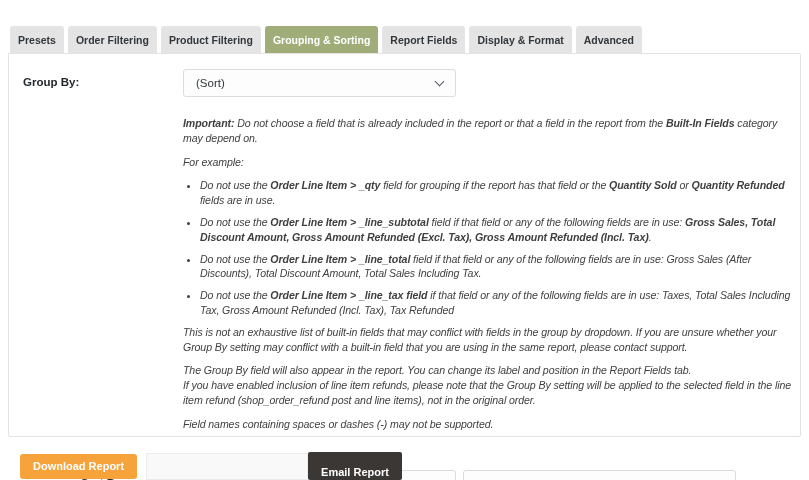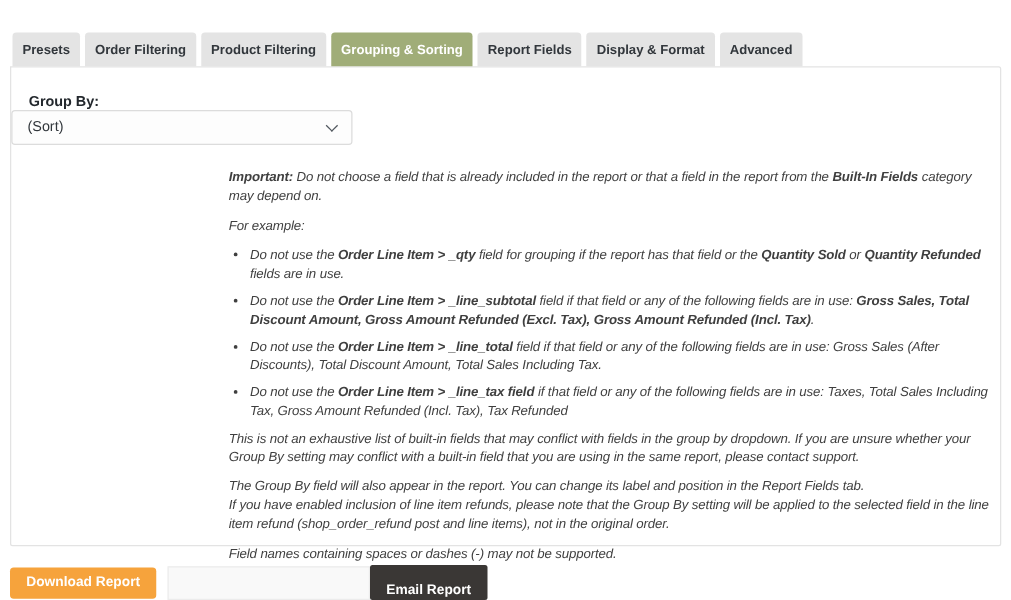--- a/index.html
+++ b/index.html
@@ -7,21 +7,21 @@
 
   
   .tabbar { display:flex; gap:4px; margin:13px 8px 0 10px; position:relative; z-index:2; }
   .tab { background:#e4e4e4; color:#32373c; font-size:10.5px; font-weight:bold;
          padding:8px 8px 7px; border-radius:3px 3px 0 0; white-space:nowrap; cursor:pointer;margin-top:13px; }
   .tab.active { background:var(--active-tab,#a0ad78); color:#fff; }
 
   
   .panel { margin:0 8px; border:1px solid #e3e3e3; background:#fff; height:384px;
            padding:15px 0 0 0; border-radius:0 2px 2px 2px; }
-  .field-row { display:flex; align-items:flex-start;flex-direction:column; }
+  .field-row { display:flex; align-items:flex-start; }
   .field-label { width:174px; padding:7px 0 0 14px; font-size:11.5px; font-weight:bold; color:#23282d; }
   .selectbox { width:273px; height:28px; border:1px solid #dcdcdc; border-radius:3px; background:#fdfdfd;
                display:flex; align-items:center; justify-content:space-between; padding:0 12px;
                font-size:11.5px; color:#32373c; cursor:pointer; }
   .chev { width:7px; height:7px; border-right:1.6px solid #50575e; border-bottom:1.6px solid #50575e;
           transform:rotate(45deg); margin-top:-4px; flex:0 0 auto; }
   .sel-gap { margin-right:7px; }
 
   
   .notes { margin:19px 15px 0 174px; width:616px; font-style:italic; font-size:10.6px;
@@ -30,21 +30,21 @@
   .notes p.tight { margin:0; }
   .notes ul { margin:0 0 4px; padding-left:17px; list-style:disc outside; }
   .notes li { margin-bottom:7px; }
   .notes b { font-weight:bold; }
 
   .sort-row { margin-top:38px;text-align:center; }
 
   
   .footer { display:flex; align-items:center; margin:15px 8px 0; }
   .btn { border:none; color:#fff; font-weight:bold; font-size:11px; font-family:"Liberation Sans",sans-serif; cursor:pointer; }
-  .btn-download { background:var(--download-button,#f6a33c); height:25px; padding:0 13px; border-radius:3px; }
+  .btn-download { background:var(--download-button,#f6a33c); height:25px; padding:0 13px; border-radius:3px;margin-left:12px; }
   .email-input { margin-left:9px; width:162px; height:27px; background:#f9f9f9; border:1px solid #ececec;
                  padding:0 8px; font-size:11px; font-family:"Liberation Sans",sans-serif; }
   .btn-email { background:var(--email-button,#3a3735); height:25px; padding:14px 13px; border-radius:2px; }
 </style>
 </head>
 <body>
 
 <div class="tabbar">
   <span class="tab">Presets</span>
   <span class="tab">Order Filtering</span>

